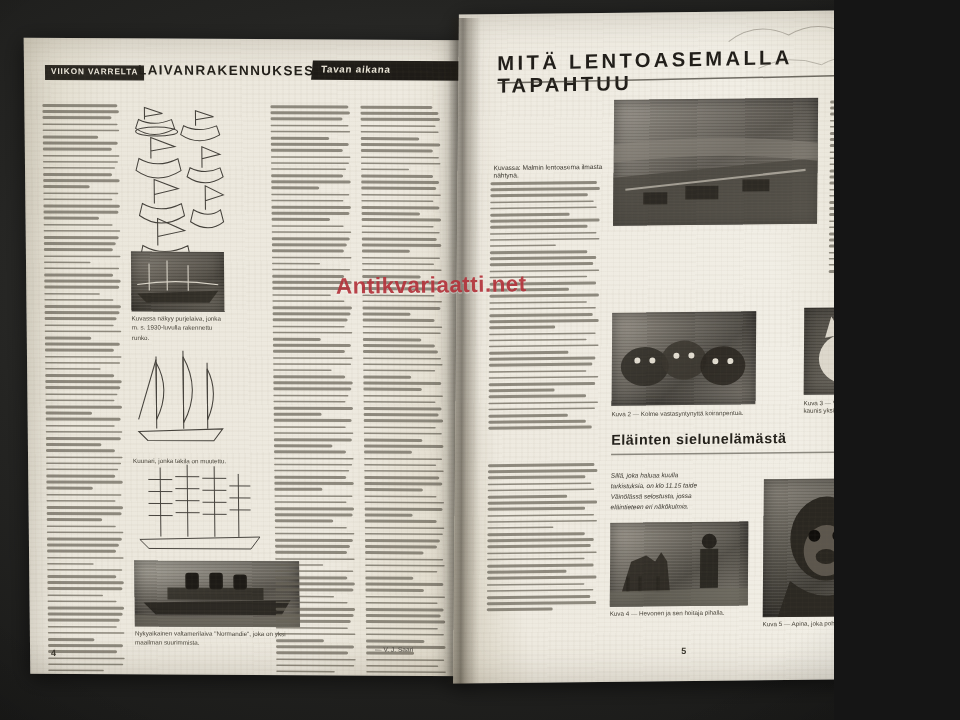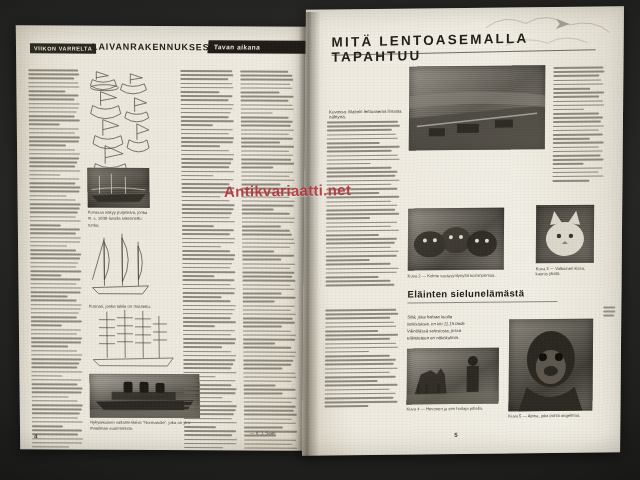--- a/index.html
+++ b/index.html
@@ -1,21 +1,21 @@
 <!DOCTYPE html>
 <html><head>
 <meta charset="utf-8">
 <style>
   html,body{margin:0;padding:0;}
   body{
     width:640px;height:480px;overflow:hidden;
     background:#151515;
     font-family:"Liberation Sans", sans-serif;
   }
-  .scene{position:relative;width:640px;height:480px;overflow:hidden;background:#1a1a1a;}
+  .scene{position:relative;width:512px;height:480px;overflow:hidden;background:#1a1a1a;padding-left:44px;}
 
   
   .backdrop{position:absolute;inset:0;background:
       radial-gradient(120% 90% at 50% 40%, #3a3a38 0%, #242422 45%, #141413 100%);}
 
   
   .spread{
     position:absolute;left:12px;top:6px;width:616px;height:452px;
     filter:saturate(0.85);
   }

